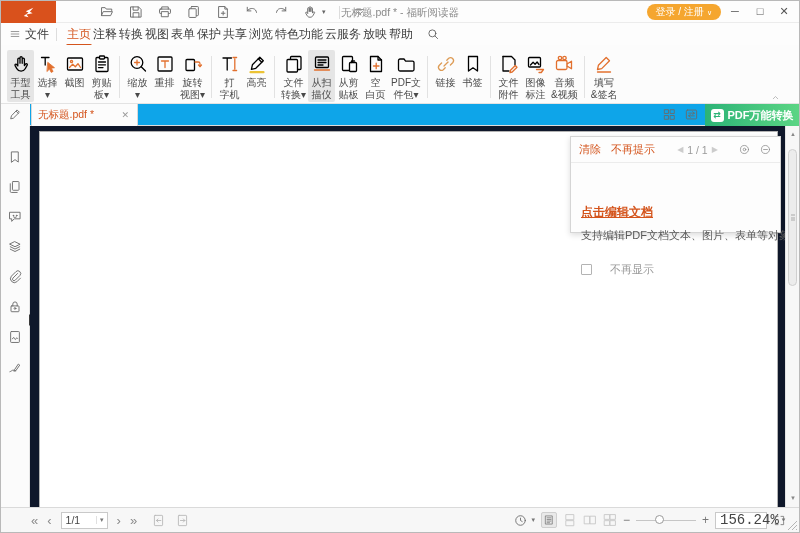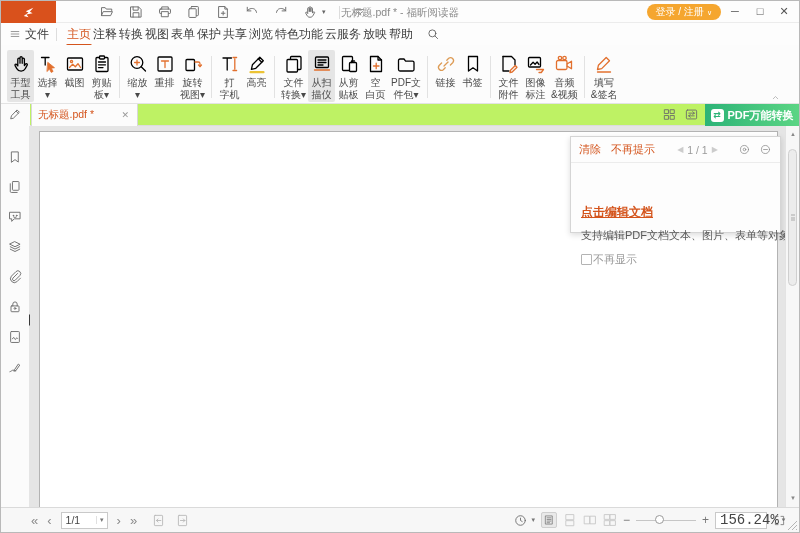--- a/index.html
+++ b/index.html
@@ -36,58 +36,58 @@
   
   .ribbon{position:absolute;left:0;top:44px;width:100%;height:59px;background:#fcfcfc;border-bottom:1px solid #e3e3e3;display:flex;align-items:center;padding:3px 0 0 6px;}
   .rib-item{min-width:27px;padding:2px 2px 0;height:52px;display:flex;flex-direction:column;align-items:center;border-radius:2px;cursor:pointer;}
   .rib-item.selected,.rib-item.hover{background:#e5e5e5;}
   .rib-ic{width:22px;height:22px;margin:1px 0 2px;}
   .rib-label{font-size:10px;line-height:1.22;color:#4a4a4a;text-align:center;white-space:nowrap;}
   .rib-sep{width:1px;height:42px;background:#e2e2e2;margin:3px 4px 0;flex:none;}
   .rib-collapse{position:absolute;right:18px;bottom:2px;width:11px;height:11px;color:#9a9a9a;cursor:pointer;}
 
   
-  .tabbar{position:absolute;left:0;top:103px;width:100%;height:22px;background:#bef264;border-bottom:1px solid #dcdcdc;}
+  .tabbar{position:absolute;left:0;top:103px;width:100%;height:22px;background:#0ea5e9;border-bottom:1px solid #dcdcdc;}
   .tab-side{position:absolute;left:0;top:0;width:29px;height:22px;background:#fbfbfb;display:flex;align-items:center;justify-content:center;}
   .sb-ic{width:16px;height:16px;color:#6e6e6e;cursor:pointer;}
   .doc-tab{position:absolute;left:30px;top:0;width:107px;height:22px;background:#fcfcfc;border-left:1px solid #d8d8d8;border-right:1px solid #d8d8d8;display:flex;align-items:center;padding:0 6px;cursor:pointer;}
   .doc-tab .t-title{font-size:10.5px;color:#d4541c;flex:1;white-space:nowrap;overflow:hidden;}
   .doc-tab .t-close{font-size:9px;color:#999;cursor:pointer;padding:2px;}
   .tab-icons{position:absolute;right:100px;top:3px;display:flex;gap:7px;}
   .tab-icons .st-ic{width:15px;height:15px;color:#6b6b6b;cursor:pointer;}
   .convert-btn{position:absolute;right:0;top:0;width:94px;height:22px;background:linear-gradient(90deg,#2cb377,#5bd584);display:flex;align-items:center;justify-content:center;gap:4px;cursor:pointer;}
   .convert-ic{width:13px;height:13px;background:#fff;border-radius:3px;color:#2cb377;font-size:9px;font-weight:bold;line-height:13px;text-align:center;}
   .convert-label{color:#fff;font-size:11px;font-weight:bold;white-space:nowrap;}
 
   
   .main{position:absolute;left:0;top:125px;width:100%;bottom:25px;}
   .nav-rail{position:absolute;left:0;top:0;width:29px;height:100%;background:#fbfbfb;border-right:1px solid #e5e5e5;display:flex;flex-direction:column;align-items:center;padding-top:23px;gap:14px;}
   .rail-handle{position:absolute;left:28px;top:188px;width:0;height:0;border-top:6px solid transparent;border-bottom:6px solid transparent;border-left:6px solid #3a3a3a;cursor:pointer;}
-  .viewport{position:absolute;left:29px;top:0;right:14px;height:100%;background:#e5e5e5;overflow:hidden;}
+  .viewport{position:absolute;left:29px;top:0;right:14px;height:100%;background:#0f172a;overflow:hidden;}
   .page{position:absolute;left:9px;top:5px;right:7px;bottom:-2px;background:#ffffff;border:1px solid #b3b3b3;}
   .vscroll{position:absolute;right:0;top:0;width:14px;height:100%;background:#f7f7f7;border-left:1px solid #e3e3e3;}
   .vs-arrow{position:absolute;left:0;width:14px;text-align:center;font-size:6px;color:#888;cursor:pointer;}
   .vs-up{top:5px;} .vs-down{bottom:6px;}
   .vs-thumb{position:absolute;left:2px;top:23px;width:9px;height:137px;background:#ececec;border:1px solid #cfcfcf;border-radius:5px;cursor:pointer;}
   .vs-grip{position:absolute;left:2px;top:50%;transform:translateY(-50%);width:4px;}
   .vs-grip i{display:block;height:1px;background:#aaa;margin:1.5px 0;}
 
   
   .notif{position:absolute;top:10px;right:4px;width:211px;height:97px;background:#fdfdfd;border:1px solid #d5d5d5;box-shadow:0 2px 6px rgba(0,0,0,.14);}
   .notif-head{height:26px;display:flex;align-items:center;padding:0 8px;border-bottom:1px solid #ececec;gap:10px;}
   .notif-act{font-size:11px;color:#d4541c;cursor:pointer;white-space:nowrap;}
   .notif-pager{display:flex;align-items:center;gap:4px;margin-left:2px;flex:1;justify-content:center;}
   .pg-arrow{font-size:8px;color:#ccc;cursor:pointer;}
   .pg-text{font-size:10.5px;color:#9a9a9a;}
   .notif-tools{display:flex;align-items:center;gap:8px;}
   .notif-tools [data-icon]{width:13px;height:13px;color:#8a8a8a;cursor:pointer;}
   .notif-body{padding:8px 10px 0;}
   .notif-link{font-size:12px;color:#d4541c;text-decoration:underline;font-weight:600;cursor:pointer;display:inline-block;margin-top:33px;}
   .notif-desc{font-size:11px;color:#595959;margin-top:7px;white-space:nowrap;}
-  .notif-check{display:flex;align-items:center;gap:1px;margin-top:9px;cursor:pointer;}
+  .notif-check{display:flex;align-items:center;gap:18px;margin-top:19px;cursor:pointer;}
   .cbox{width:11px;height:11px;border:1px solid #b3b3b3;background:#fff;border-radius:1px;}
   .notif-check span{font-size:11px;color:#9a9a9a;}
 
   
   .statusbar{position:absolute;left:0;bottom:0;width:100%;height:25px;background:#f7f7f7;border-top:1px solid #dadada;}
   .sb-left{position:absolute;left:30px;top:0;height:24px;display:flex;align-items:center;gap:9px;}
   .nav-glyph{font-size:13px;color:#8a8a8a;cursor:pointer;line-height:1;}
   .page-combo{width:47px;height:17px;background:#fff;border:1px solid #c9c9c9;display:flex;align-items:center;cursor:pointer;}
   .page-combo .val{flex:1;font-size:10.5px;color:#444;padding-left:4px;}
   .page-combo .caret{font-size:7px;color:#777;padding:0 3px;border-left:1px solid #e0e0e0;}

